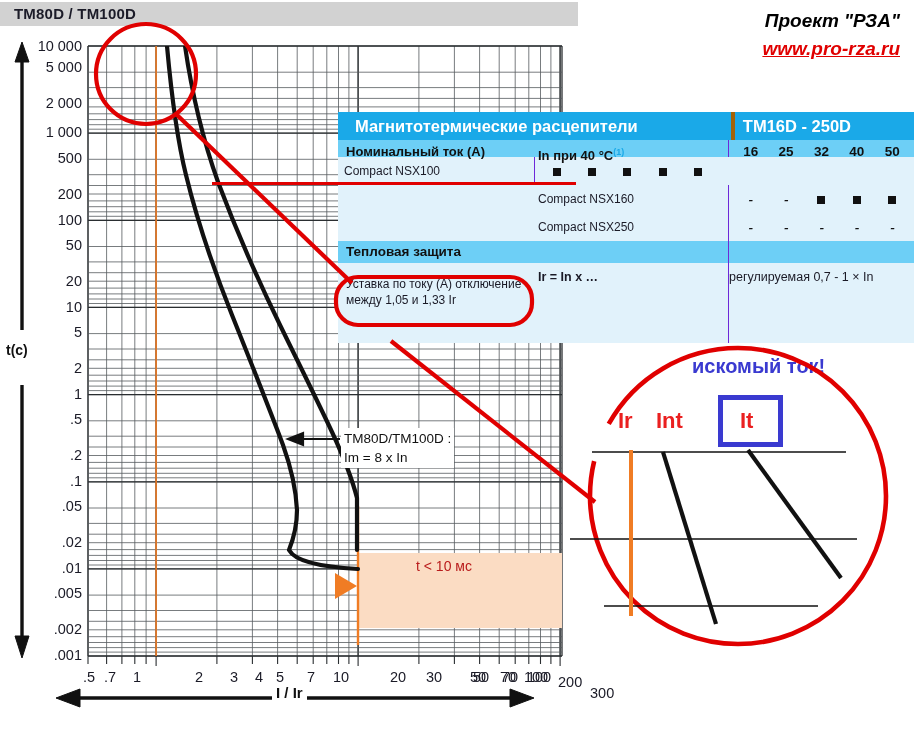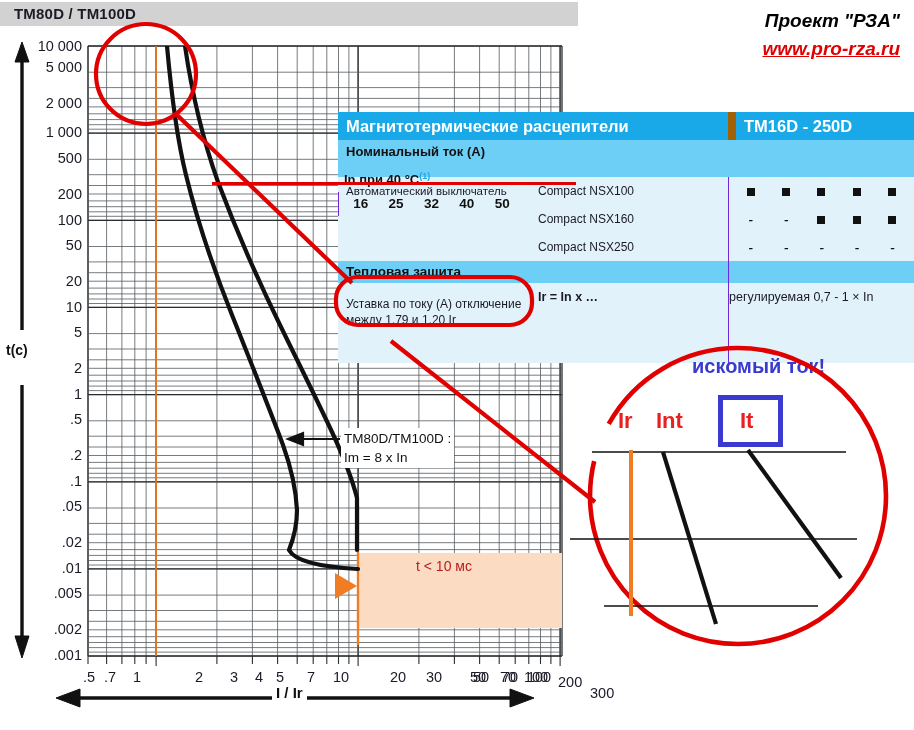--- a/index.html
+++ b/index.html
@@ -27,24 +27,24 @@
   #spec-table{position:absolute;left:338px;top:112px;width:576px;height:224px;
               font-size:12px;}
   .tbl-row{display:flex;width:100%;}
   .c-left{width:194px;box-sizing:border-box;padding-left:8px;}
   .c-mid{width:196px;box-sizing:border-box;padding-left:6px;}
   .c-right{width:186px;box-sizing:border-box;display:flex;
            border-left:1px solid #6d28d9;}
   .hdr-main{background:#1aa9e8;color:#fff;font-weight:bold;font-size:16.5px;
             height:28px;line-height:28px;}
   .hdr-main .c-left,.hdr-main .c-mid{background:#1aa9e8;}
-  .hdr-main .c-right{background:#1aa9e8;border-left:8px solid #a16207;
+  .hdr-main .c-right{background:#1aa9e8;border-left:4px solid #a16207;
             padding-left:8px;display:block;}
-  .hdr-sub{background:#6dcff6;height:37px;line-height:24px;font-weight:bold;
-           font-size:13px;color:#111;flex-direction:column;}
+  .hdr-sub{background:#6dcff6;height:17px;line-height:24px;font-weight:bold;
+           font-size:13px;color:#111;}
   .hdr-sub .c-right{justify-content:space-around;padding:0 4px;}
   .hdr-sub .c-right span{font-weight:bold;font-size:13.5px;color:#111;}
   .sup{font-size:9px;color:#1aa9e8;vertical-align:super;font-weight:bold;}
   .body-row{background:#e1f2fb;height:28px;line-height:28px;}
   .body-row .c-right{justify-content:space-around;padding:0 4px;}
   .mark-sq{display:inline-block;width:8px;height:8px;background:#111;
            vertical-align:middle;}
   .mark-dash{display:inline-block;font-size:14px;color:#111;
            vertical-align:middle;line-height:28px;}
   .cell-wrap{width:30px;text-align:center;}
@@ -350,40 +350,39 @@
 
 <div style="position:absolute;left:558px;top:674px;font-size:14.5px;color:#1a1a26;">200</div>
 <div style="position:absolute;left:590px;top:685px;font-size:14.5px;color:#1a1a26;">300</div>
 
 <div id="axis-y-label">t(c)</div>
 <div id="axis-x-label">I / Ir</div>
 
 <div id="spec-table">
 
   <div class="tbl-row hdr-main">
-    <div class="c-left" style="width:390px;">Магнитотермические расцепители</div>
+    <div class="c-left" style="width:390px;margin-left:9px;">Магнитотермические расцепители</div>
     <div class="c-right">TM16D - 250D</div>
   </div>
 
   <div class="tbl-row hdr-sub">
     <div class="c-left">Номинальный ток (А)</div>
     <div class="c-mid">
       <span>In при 40 °C</span><span class="sup">(1)</span>
     </div>
     <div class="c-right">
       <span class="cell-wrap">16</span>
       <span class="cell-wrap">25</span>
       <span class="cell-wrap">32</span>
       <span class="cell-wrap">40</span>
       <span class="cell-wrap">50</span>
     </div>
   </div>
 
   <div class="tbl-row body-row">
-    <div class="c-left" style="font-size:11.5px;">Автоматический выключатель</div>
     <div class="c-mid">Compact NSX100</div>
     <div class="c-right">
       <span class="cell-wrap"><i class="mark-sq"></i></span>
       <span class="cell-wrap"><i class="mark-sq"></i></span>
       <span class="cell-wrap"><i class="mark-sq"></i></span>
       <span class="cell-wrap"><i class="mark-sq"></i></span>
       <span class="cell-wrap"><i class="mark-sq"></i></span>
     </div>
   </div>
 
@@ -412,21 +411,21 @@
   </div>
 
   <div class="tbl-row sect-row">
     <div class="c-left" style="width:390px;border-radius:9px;">Тепловая защита</div>
     <div class="c-right"></div>
   </div>
 
   <div class="tbl-row last-row">
     <div class="c-left">
       <div>Уставка по току (А) отключение</div>
-      <div>между 1,79 и 1,20 Ir</div>
+      <div>между 1,05 и 1,33 Ir</div>
     </div>
     <div class="c-mid">
       <b>Ir = In x …</b>
     </div>
     <div class="c-right">регулируемая 0,7 - 1 × In</div>
   </div>
 
   <div class="tbl-row tail-row">
     <div class="c-left"></div>
     <div class="c-mid"></div>

